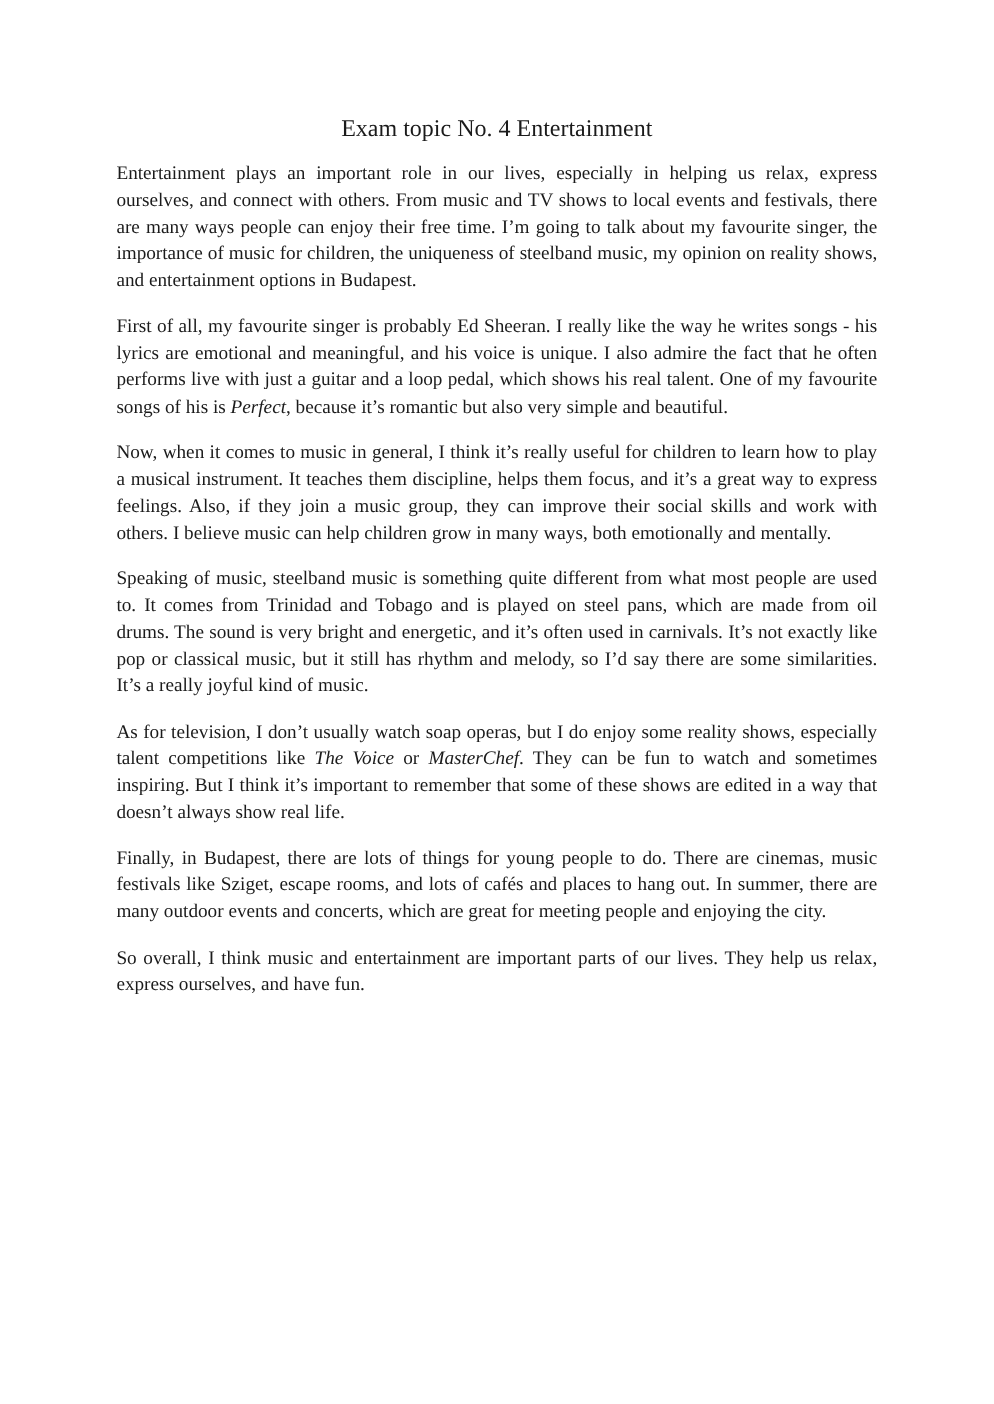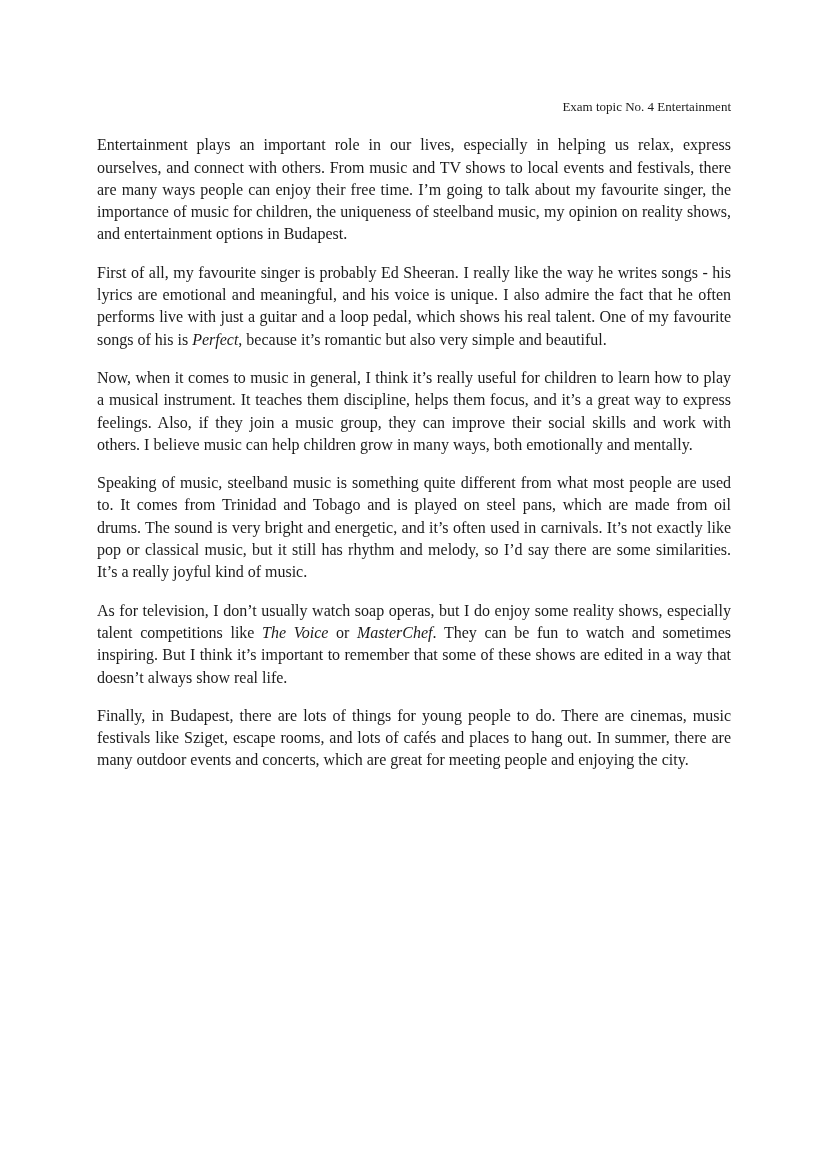--- a/index.html
+++ b/index.html
@@ -24,23 +24,23 @@
     left: 97px;
     top: 96px;
     width: 634px;
     font-size: 16px;
     line-height: 22.3px;
     color: #1b1b1b;
     -webkit-font-smoothing: antialiased;
   }
   .doc-title {
     margin: 0 0 12px 0;
-    text-align: right;
+    text-align: center;
     font-weight: normal;
-    font-size: 13px;
+    font-size: 20px;
   }
   .para {
     margin: 16px 0 11px 0;
     text-align: justify;
   }
   .para:last-child {
     margin-bottom: 0;
   }
   .italic {
     font-style: italic;
@@ -52,15 +52,16 @@
 <div class="page">
   <div class="content" style="color: rgb(27, 27, 27);">
     <p class="doc-title">Exam topic No. 4 Entertainment</p>
     <div>
         <p class="para"><span>Entertainment plays an important role in our lives, especially in helping us relax, express ourselves, and connect with others. From music and TV shows to local events and festivals, there are many ways people can enjoy their free time. I’m going to talk about my favourite singer, the importance of music for children, the uniqueness of steelband music, my opinion on reality shows, and entertainment options in Budapest.</span></p>
         <p class="para"><span>First of all, my favourite singer is probably Ed Sheeran. I really like the way he writes songs - his lyrics are emotional and meaningful, and his voice is unique. I also admire the fact that he often performs live with just a guitar and a loop pedal, which shows his real talent. One of my favourite songs of his is </span><span class="italic">Perfect</span><span>, because it’s romantic but also very simple and beautiful.</span></p>
         <p class="para"><span>Now, when it comes to music in general, I think it’s really useful for children to learn how to play a musical instrument. It teaches them discipline, helps them focus, and it’s a great way to express feelings. Also, if they join a music group, they can improve their social skills and work with others. I believe music can help children grow in many ways, both emotionally and mentally.</span></p>
         <p class="para"><span>Speaking of music, steelband music is something quite different from what most people are used to. It comes from Trinidad and Tobago and is played on steel pans, which are made from oil drums. The sound is very bright and energetic, and it’s often used in carnivals. It’s not exactly like pop or classical music, but it still has rhythm and melody, so I’d say there are some similarities. It’s a really joyful kind of music.</span></p>
         <p class="para"><span>As for television, I don’t usually watch soap operas, but I do enjoy some reality shows, especially talent competitions like </span><span class="italic">The Voice</span><span> or </span><span class="italic">MasterChef</span><span>. They can be fun to watch and sometimes inspiring. But I think it’s important to remember that some of these shows are edited in a way that doesn’t always show real life.</span></p>
         <p class="para"><span>Finally, in Budapest, there are lots of things for young people to do. There are cinemas, music festivals like Sziget, escape rooms, and lots of cafés and places to hang out. In summer, there are many outdoor events and concerts, which are great for meeting people and enjoying the city.</span></p>
+        <p class="para"><span>So overall, I think music and entertainment are important parts of our lives. They help us relax, express ourselves, and have fun.</span></p>
       </div>
   </div>
 </div>
 
 </body></html>

